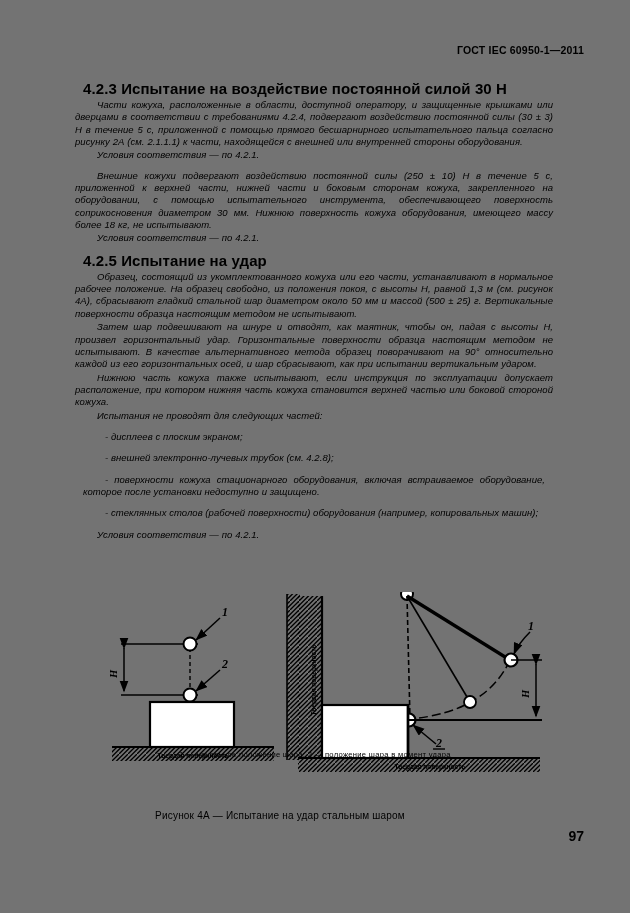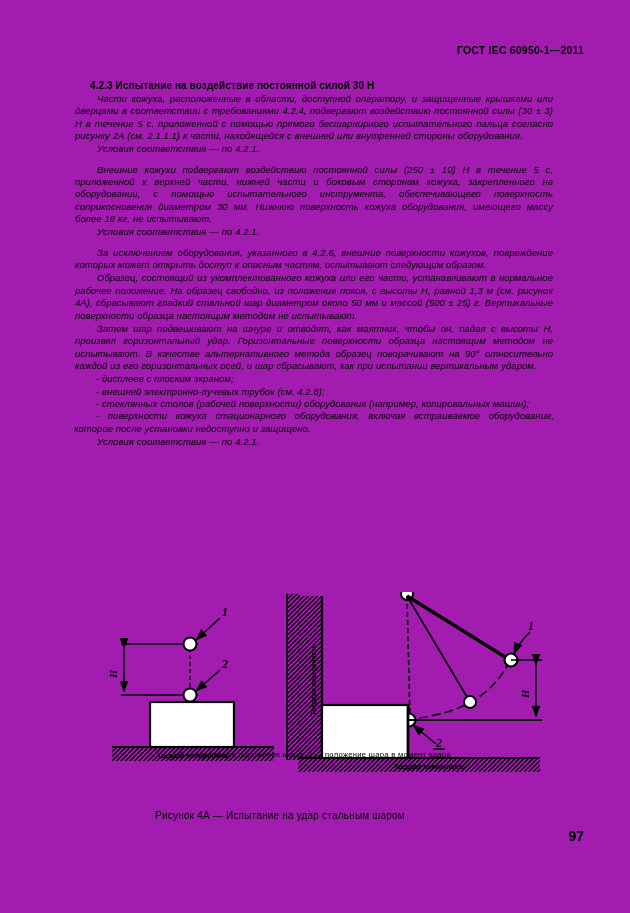--- a/index.html
+++ b/index.html
@@ -8,63 +8,63 @@
     background: #ffffff;
   }
   body {
     font-family: "Liberation Sans", sans-serif;
     color: #000000;
   }
   #page {
     position: relative;
     width: 630px;
     height: 913px;
-    background: #a21caf;
+    background: #737373;
     overflow: hidden;
     box-sizing: border-box;
     text-decoration: underline;
   }
   .header {
     position: absolute;
     top: 44px;
     right: 46px;
     font-size: 10.5px;
     font-weight: bold;
     letter-spacing: 0.2px;
     white-space: nowrap;
   }
   .content {
     position: absolute;
     left: 74px;
     top: 80px;
     width: 480px;
   }
   h3.sec {
-    font-size: 10px;
+    font-size: 15px;
     font-weight: bold;
-    margin: 0 0 2px 16px;
+    margin: 0 0 2px 9px;
     padding: 0;
     letter-spacing: 0.1px;
   }
   p.body {
     font-size: 9.5px;
     font-style: italic;
     line-height: 12.35px;
     margin: 1px;
     padding: 0;
     text-align: justify;
     text-indent: 22px;
     letter-spacing: 0.05px;
     word-spacing: 0.2px;
   }
   p.listitem {
     font-size: 9.5px;
     font-style: italic;
     line-height: 12.35px;
-    margin: 0;
+    margin: 9px;
     text-indent: 22px;
     text-align: justify;
     letter-spacing: 0.05px;
   }
   .gap6 { height: 6px; }
 
   
   .figure {
     position: absolute;
     left: 74px;
@@ -120,27 +120,29 @@
     <p class="body">Части кожуха, расположенные в области, доступной оператору, и защищенные крышками или дверцами в соответствии с требованиями 4.2.4, подвергают воздействию постоянной силы (30 ± 3) Н в течение 5 с, приложенной с помощью прямого бесшарнирного испытательного пальца согласно рисунку 2А (см. 2.1.1.1) к части, находящейся с внешней или внутренней стороны оборудования.</p>
     <p class="body">Условия соответствия — по 4.2.1.</p>
 
     <div class="gap6"></div>
 
     <p class="body">Внешние кожухи подвергают воздействию постоянной силы (250 ± 10) Н в течение 5 с, приложенной к верхней части, нижней части и боковым сторонам кожуха, закрепленного на оборудовании, с помощью испытательного инструмента, обеспечивающего поверхность соприкосновения диаметром 30 мм. Нижнюю поверхность кожуха оборудования, имеющего массу более 18 кг, не испытывают.</p>
     <p class="body">Условия соответствия — по 4.2.1.</p>
 
     <div class="gap6"></div>
 
-    <p class="body">За исключением оборудования, указанного в 4.2.6, внешние поверхности кожухов, повреждение которых может открыть доступ к опасным частям, испытывают следующим образом.</p>
+    <h3 class="sec">4.2.5 Испытание на удар</h3>
     <p class="body">Образец, состоящий из укомплектованного кожуха или его части, устанавливают в нормальное рабочее положение. На образец свободно, из положения покоя, с высоты Н, равной 1,3 м (см. рисунок 4А), сбрасывают гладкий стальной шар диаметром около 50 мм и массой (500 ± 25) г. Вертикальные поверхности образца настоящим методом не испытывают.</p>
     <p class="body">Затем шар подвешивают на шнуре и отводят, как маятник, чтобы он, падая с высоты Н, произвел горизонтальный удар. Горизонтальные поверхности образца настоящим методом не испытывают. В качестве альтернативного метода образец поворачивают на 90° относительно каждой из его горизонтальных осей, и шар сбрасывают,  как при испытании вертикальным ударом.</p>
+    <p class="body">Нижнюю часть кожуха также испытывают, если инструкция по эксплуатации допускает расположение, при котором нижняя часть кожуха становится верхней частью или боковой стороной кожуха.</p>
+    <p class="body">Испытания не проводят для следующих частей:</p>
     <p class="listitem">- дисплеев с плоским экраном;</p>
     <p class="listitem">- внешней электронно-лучевых трубок (см. 4.2.8);</p>
+    <p class="listitem">- поверхности кожуха стационарного оборудования, включая встраиваемое оборудование, которое после установки недоступно и защищено.</p>
     <p class="listitem">- стеклянных столов (рабочей поверхности) оборудования (например, копировальных машин);</p>
-    <p class="listitem">- поверхности кожуха стационарного оборудования, включая встраиваемое оборудование, которое после установки недоступно и защищено.</p>
     <p class="body">Условия соответствия — по 4.2.1.</p>
 
   </div>
 
   <div class="figure">
 
     <div class="fig-half fig-left">
       <svg width="232" height="185" viewBox="0 0 232 185" xmlns="http://www.w3.org/2000/svg">
         <defs>
           <pattern id="hatchH" width="9" height="9" patternUnits="userSpaceOnUse" patternTransform="rotate(0)">

